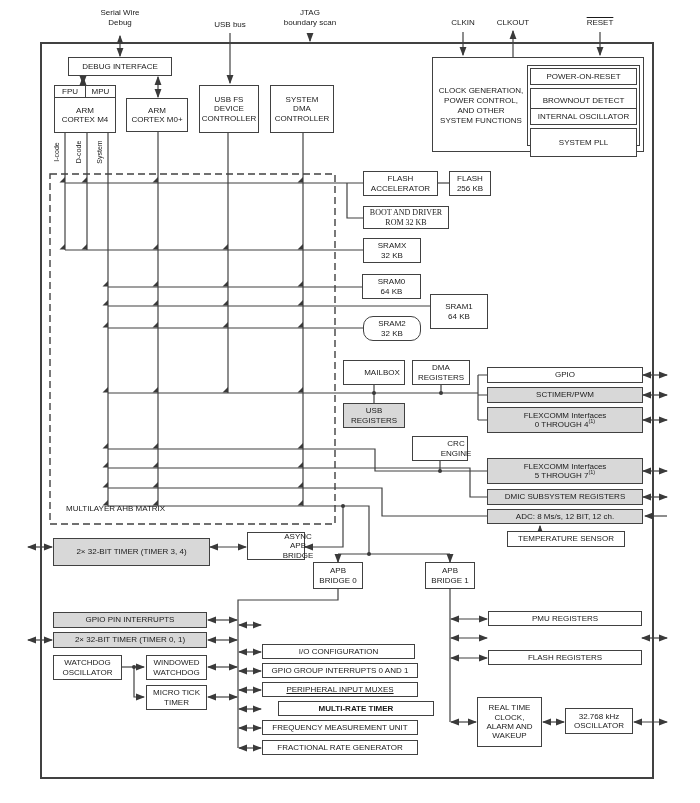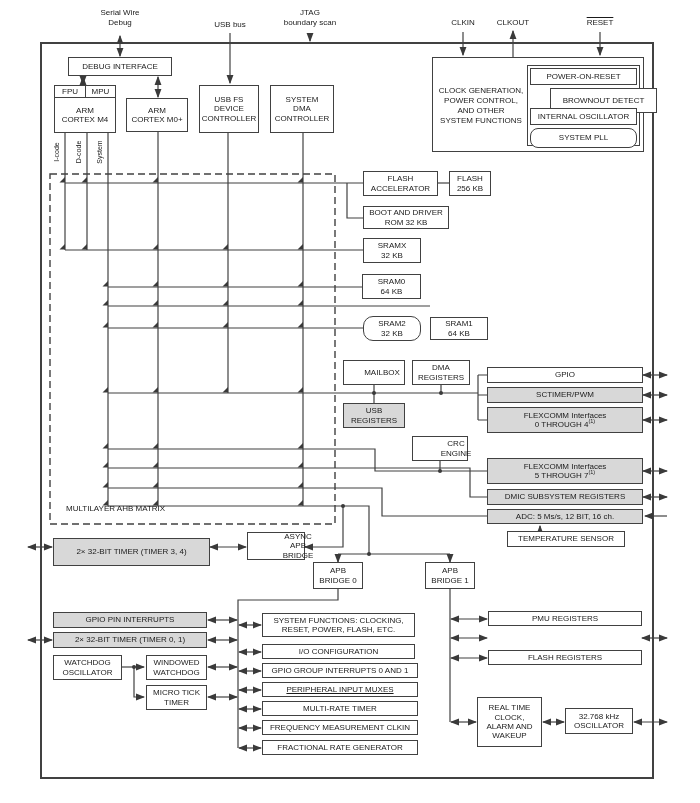--- a/index.html
+++ b/index.html
@@ -182,41 +182,41 @@
 DMA
 CONTROLLER</div>
 
   <div class="b" style="left:432px;top:57px;width:212px;height:95px;justify-content:flex-start;">
     <div class="lbl" style="left:0;top:0;width:96px;height:95px;display:flex;align-items:center;justify-content:center;">CLOCK GENERATION,
 POWER CONTROL,
 AND OTHER
 SYSTEM FUNCTIONS</div>
     <div class="b" style="left:94px;top:7px;width:113px;height:81px;"></div>
     <div class="b" style="left:97px;top:10px;width:107px;height:17px;">POWER-ON-RESET</div>
-    <div class="b" style="left:97px;top:30px;width:107px;height:25px;margin-left:20px;">BROWNOUT DETECT</div>
+    <div class="b" style="left:97px;top:30px;width:107px;height:25px;">BROWNOUT DETECT</div>
     <div class="b" style="left:97px;top:50px;width:107px;height:17px;">INTERNAL OSCILLATOR</div>
-    <div class="b" style="left:97px;top:70px;width:107px;height:20px;border-radius:8px;">SYSTEM PLL</div>
+    <div class="b" style="left:97px;top:70px;width:107px;height:29px;">SYSTEM PLL</div>
   </div>
 
   <div class="rot" style="left:39px;top:147px;">I-code</div>
   <div class="rot" style="left:61px;top:147px;">D-code</div>
   <div class="rot" style="left:82px;top:147px;">System</div>
   <div class="mx" style="left:66px;top:504px;">MULTILAYER AHB MATRIX</div>
 
   <div class="b" style="left:363px;top:171px;width:75px;height:25px;">FLASH
 ACCELERATOR</div>
   <div class="b" style="left:449px;top:171px;width:42px;height:25px;">FLASH
 256 KB</div>
-  <div class="b" style="left:363px;top:206px;width:86px;height:23px;">BOOT AND DRIVER
+  <div class="b" style="left:363px;top:206px;width:86px;height:23px;font-family:Liberation Serif, serif;">BOOT AND DRIVER
 ROM 32 KB</div>
   <div class="b" style="left:363px;top:238px;width:58px;height:25px;">SRAMX
 32 KB</div>
   <div class="b" style="left:362px;top:274px;width:59px;height:25px;">SRAM0
 64 KB</div>
-  <div class="b" style="left:430px;top:294px;width:58px;height:23px;margin-top:23px;">SRAM1
+  <div class="b" style="left:430px;top:294px;width:58px;height:35px;">SRAM1
 64 KB</div>
   <div class="b" style="left:363px;top:316px;width:58px;height:25px;border-radius:10px;">SRAM2
 32 KB</div>
 
   <div class="b" style="left:343px;top:360px;width:62px;height:25px;padding-left:16px;">MAILBOX</div>
   <div class="b" style="left:412px;top:360px;width:58px;height:25px;">DMA
 REGISTERS</div>
   <div class="b g" style="left:343px;top:403px;width:62px;height:25px;">USB
 REGISTERS</div>
   <div class="b" style="left:412px;top:436px;width:56px;height:25px;padding-left:32px;">CRC
@@ -224,47 +224,45 @@
 
   <div class="b" style="left:487px;top:367px;width:156px;height:16px;">GPIO</div>
   <div class="b g" style="left:487px;top:387px;width:156px;height:16px;">SCTIMER/PWM</div>
   <div class="b g" style="left:487px;top:407px;width:156px;height:26px;">
     <span><span>FLEXCOMM Interfaces</span><br><span>0 THROUGH 4</span><sup>(1)</sup></span>
   </div>
   <div class="b g" style="left:487px;top:458px;width:156px;height:26px;">
     <span><span>FLEXCOMM Interfaces</span><br><span>5 THROUGH 7</span><sup>(1)</sup></span>
   </div>
   <div class="b g" style="left:487px;top:489px;width:156px;height:16px;">DMIC SUBSYSTEM REGISTERS</div>
-  <div class="b g" style="left:487px;top:509px;width:156px;height:15px;">ADC: 5 Ms/s, 12 BIT, 16 ch.</div>
+  <div class="b g" style="left:487px;top:509px;width:156px;height:15px;">ADC: 8 Ms/s, 12 BIT, 12 ch.</div>
   <div class="b" style="left:507px;top:531px;width:118px;height:16px;">TEMPERATURE SENSOR</div>
 
   <div class="b g" style="left:53px;top:538px;width:157px;height:28px;">2× 32-BIT TIMER (TIMER 3, 4)</div>
   <div class="b" style="left:247px;top:532px;width:58px;height:28px;padding-left:44px;">ASYNC APB
 BRIDGE</div>
   <div class="b" style="left:313px;top:562px;width:50px;height:27px;">APB
 BRIDGE 0</div>
   <div class="b" style="left:425px;top:562px;width:50px;height:27px;">APB
 BRIDGE 1</div>
 
   <div class="b g" style="left:53px;top:612px;width:154px;height:16px;">GPIO PIN INTERRUPTS</div>
   <div class="b g" style="left:53px;top:632px;width:154px;height:16px;">2× 32-BIT TIMER (TIMER 0, 1)</div>
   <div class="b" style="left:53px;top:655px;width:69px;height:25px;">WATCHDOG
 OSCILLATOR</div>
   <div class="b" style="left:146px;top:655px;width:61px;height:25px;">WINDOWED
 WATCHDOG</div>
   <div class="b" style="left:146px;top:685px;width:61px;height:25px;">MICRO TICK
 TIMER</div>
 
-  <div class="b" style="left:262px;top:613px;width:153px;height:24px;">SYSTEM FUNCTIONS: CLOCKING,
-RESET, POWER, FLASH, ETC.</div>
   <div class="b" style="left:262px;top:644px;width:153px;height:15px;">I/O CONFIGURATION</div>
   <div class="b" style="left:262px;top:663px;width:156px;height:15px;">GPIO GROUP INTERRUPTS 0 AND 1</div>
   <div class="b" style="left:262px;top:682px;width:156px;height:15px;text-decoration:underline;">PERIPHERAL INPUT MUXES</div>
-  <div class="b" style="left:262px;top:701px;width:156px;height:15px;">MULTI-RATE TIMER</div>
-  <div class="b" style="left:262px;top:720px;width:156px;height:15px;">FREQUENCY MEASUREMENT CLKIN</div>
+  <div class="b" style="left:278px;top:701px;width:156px;height:15px;font-weight:bold;">MULTI-RATE TIMER</div>
+  <div class="b" style="left:262px;top:720px;width:156px;height:15px;">FREQUENCY MEASUREMENT UNIT</div>
   <div class="b" style="left:262px;top:740px;width:156px;height:15px;">FRACTIONAL RATE GENERATOR</div>
 
   <div class="b" style="left:488px;top:611px;width:154px;height:15px;">PMU REGISTERS</div>
   <div class="b" style="left:488px;top:650px;width:154px;height:15px;">FLASH REGISTERS</div>
   <div class="b" style="left:477px;top:697px;width:65px;height:50px;">REAL TIME
 CLOCK,
 ALARM AND
 WAKEUP</div>
   <div class="b" style="left:565px;top:708px;width:68px;height:26px;">32.768 kHz
 OSCILLATOR</div>

